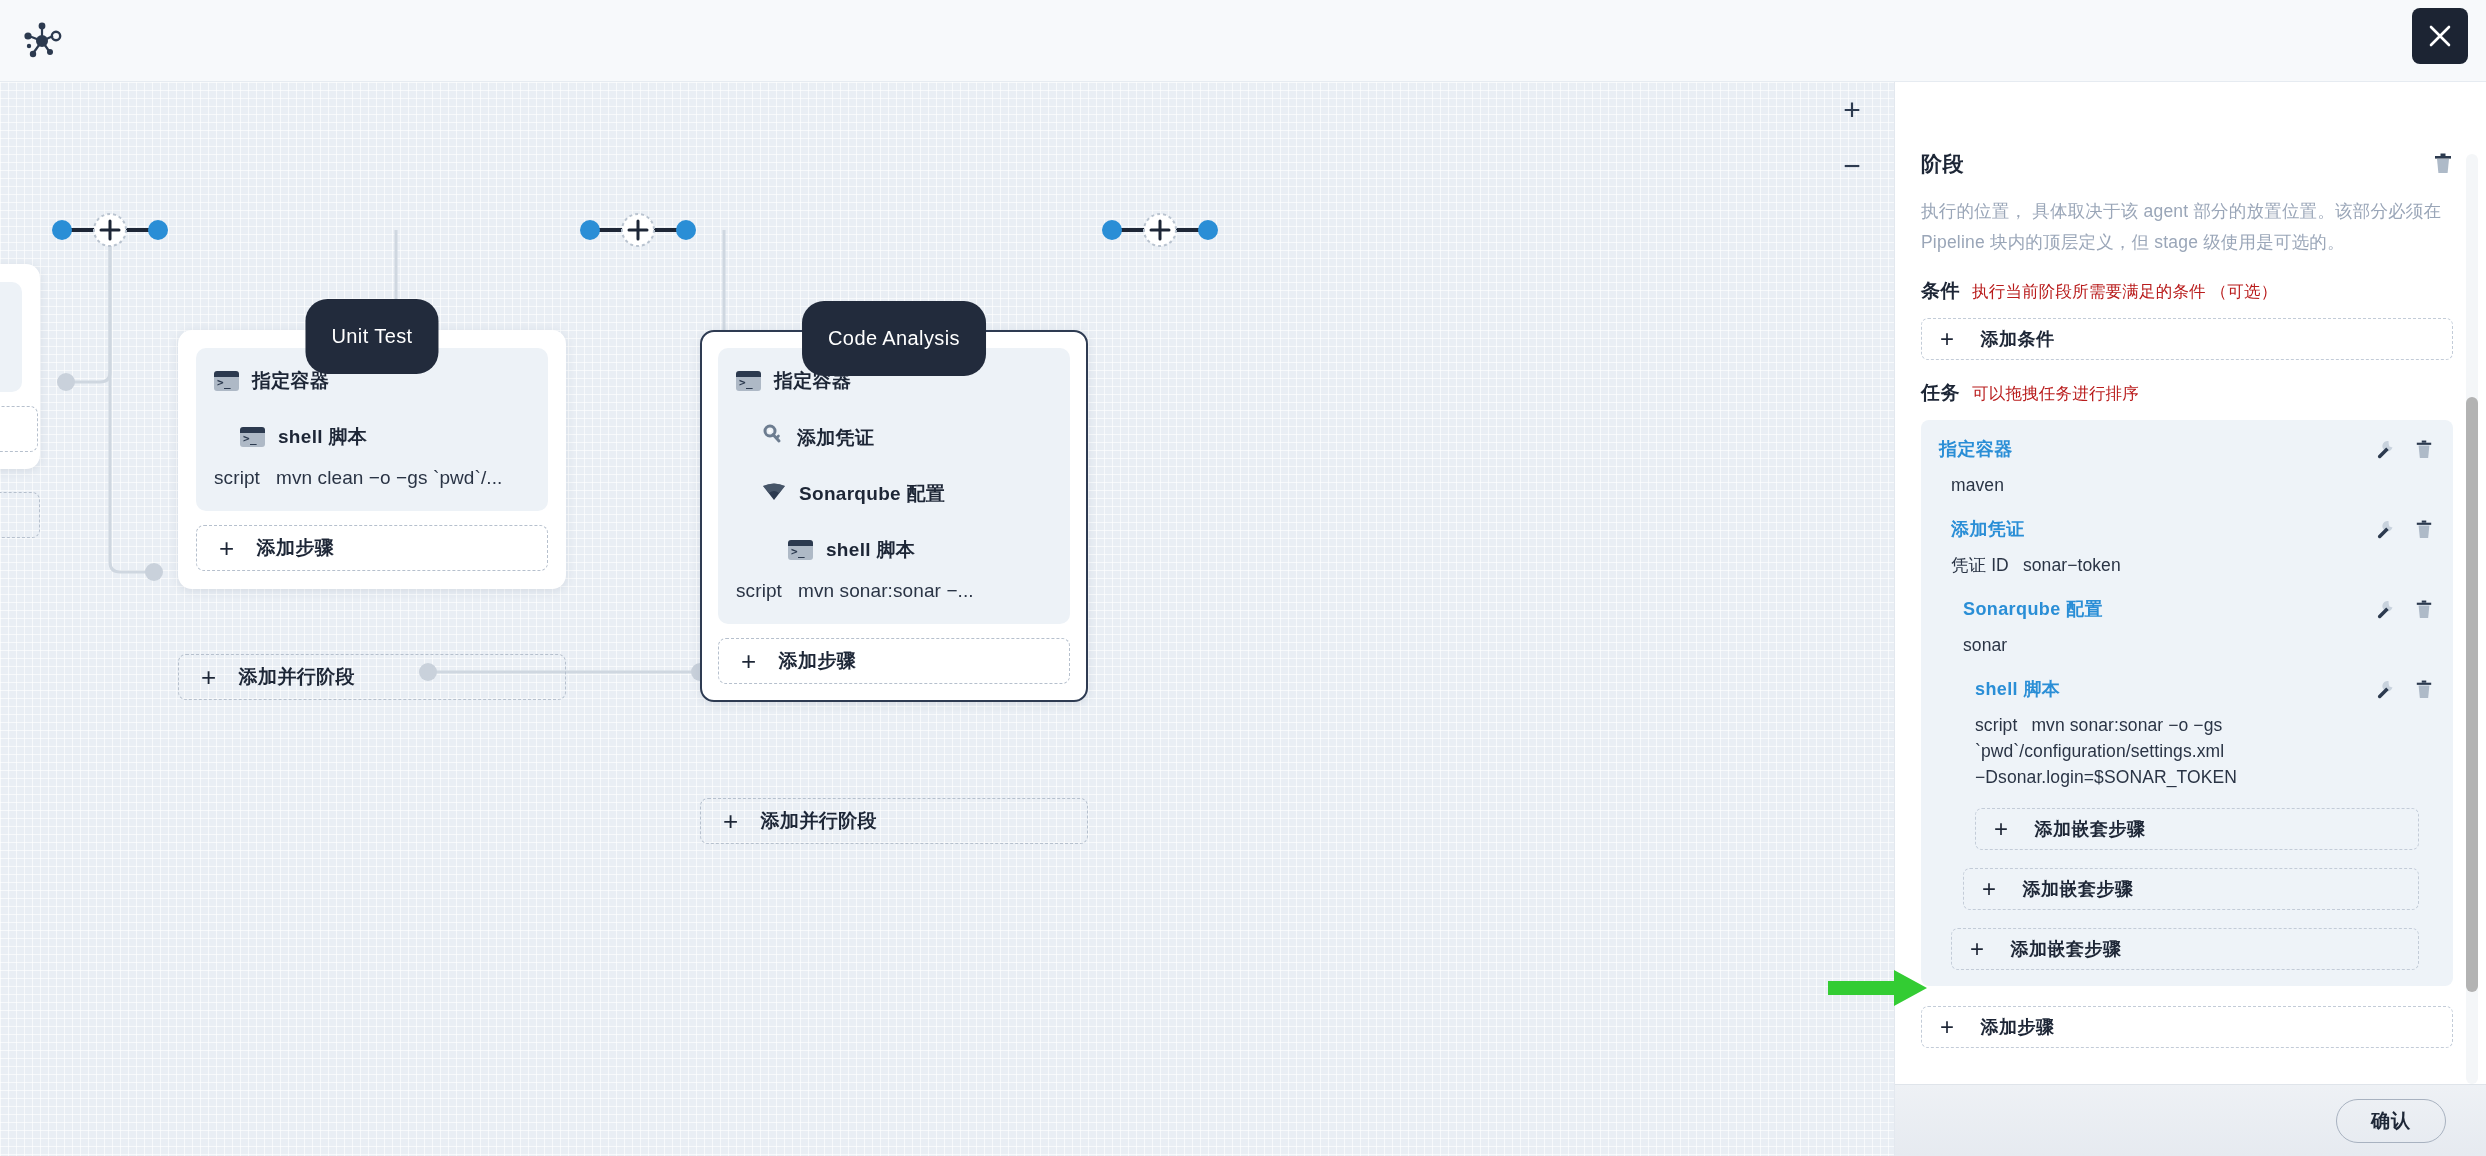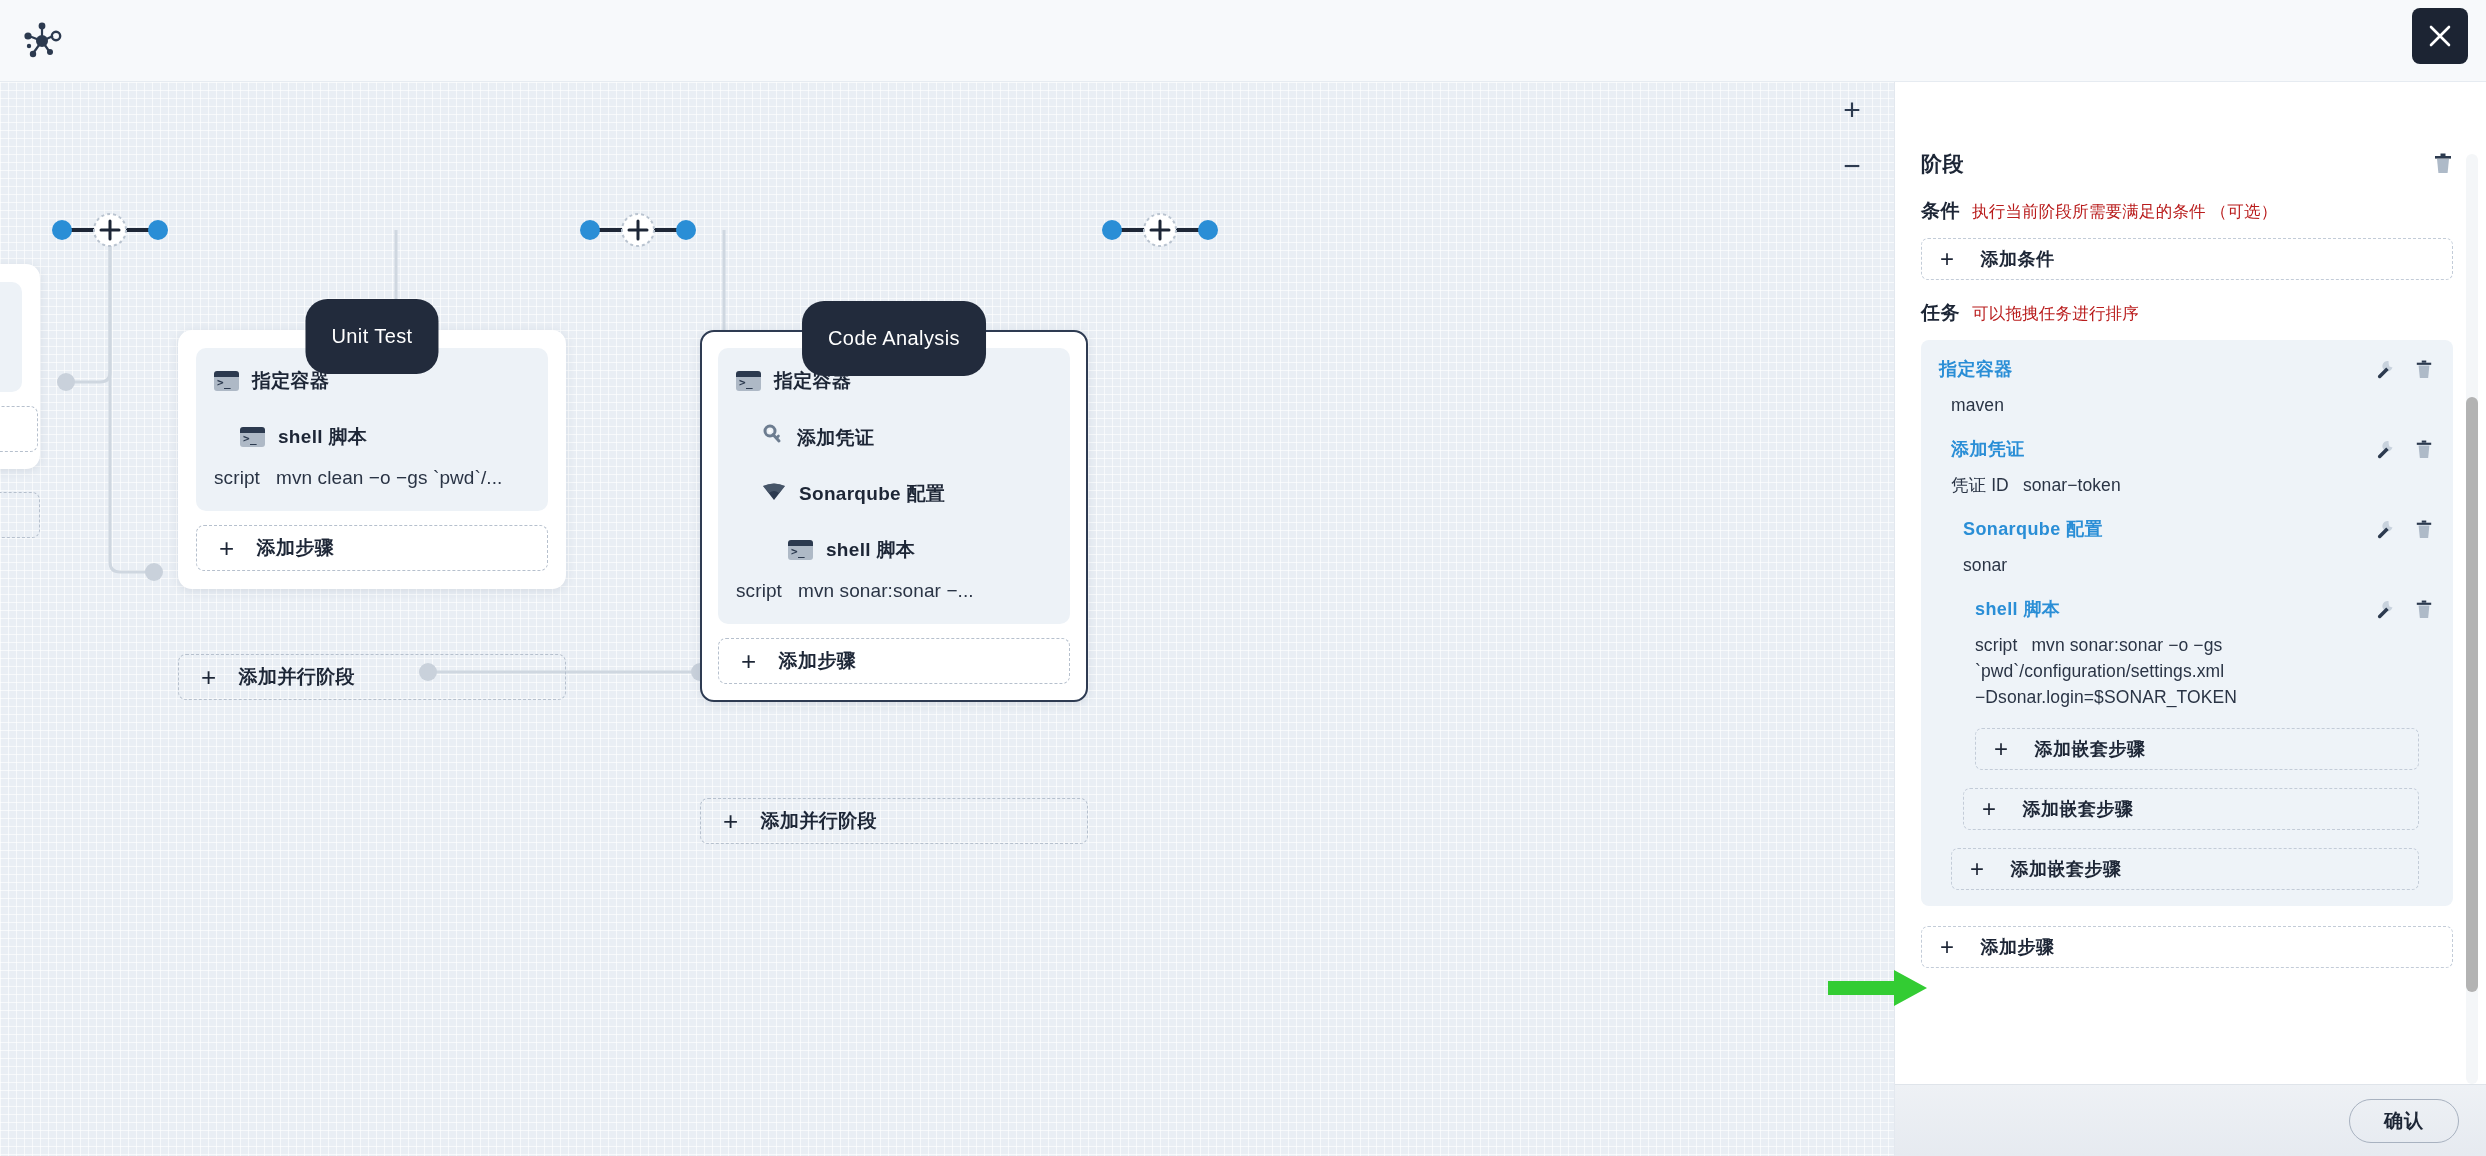--- a/index.html
+++ b/index.html
@@ -253,21 +253,21 @@
   }
 
   
   #panel-footer {
     position: absolute;
     left: 0; bottom: 0;
     width: 592px; height: 72px;
     background: linear-gradient(180deg,#eef1f5 0%, #e6eaf0 100%);
     border-top: 1px solid #dfe4ea;
     display: flex; align-items: center; justify-content: flex-end;
-    padding-right: 28px;
+    padding-right: 41px;
   }
   #confirm-button {
     min-width: 110px; height: 44px;
     border: 1px solid #a8b2c0;
     border-radius: 22px;
     background: transparent;
     color: #1d2636;
     font-size: 19px; font-weight: bold;
     letter-spacing: 1px;
     cursor: pointer;
@@ -453,20 +453,21 @@
         <div id="panel-title">阶段</div>
         <div style="cursor:pointer;margin-top:2px;">
           <svg width="20" height="22" viewBox="0 0 20 22">
             <rect x="2" y="4" width="16" height="2.6" fill="#2c3a4f"></rect>
             <rect x="7.5" y="1.5" width="5" height="2.6" fill="#2c3a4f"></rect>
             <path d="M4,7 L16,7 L14.6,21 L5.4,21 Z" fill="#aebac8"></path>
           </svg>
         </div>
       </div>
 
+      <div id="panel-desc">执行的位置， 具体取决于该 agent 部分的放置位置。该部分必须在 Pipeline 块内的顶层定义，但 stage 级使用是可选的。</div>
 
       <div class="sect-head">
         <span class="lbl">条件</span>
         <span class="hint">执行当前阶段所需要满足的条件 （可选）</span>
       </div>
       <div class="panel-dashed">
         <span class="plus">+</span>
         <span>添加条件</span>
       </div>
 

